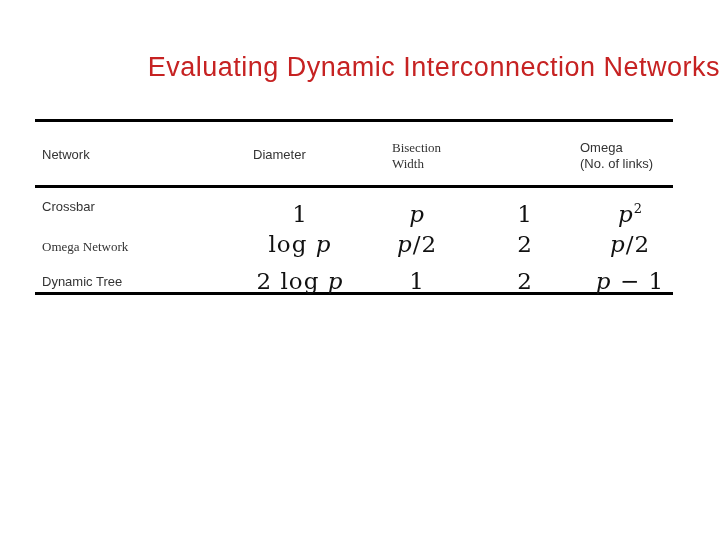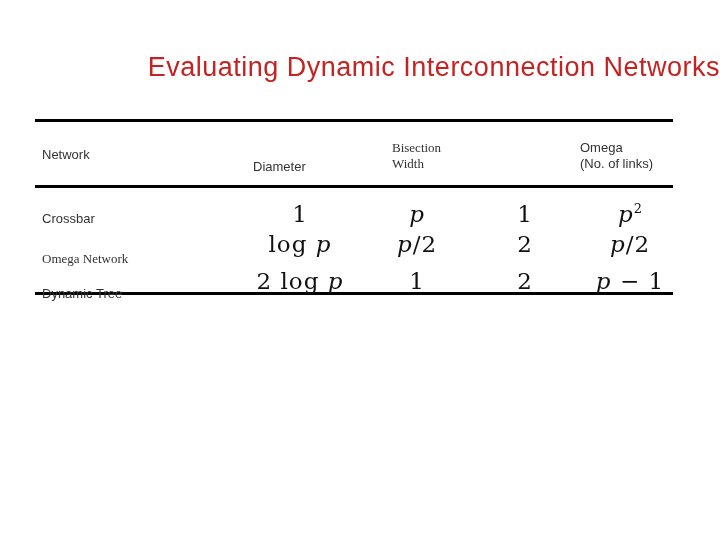--- a/index.html
+++ b/index.html
@@ -43,32 +43,31 @@
   .hcell {
     position: absolute;
     font-size: 13px;
     line-height: 16px;
     color: #333333;
     white-space: pre-line;
   }
   .hcell.single { top: 28px; }
   .hcell.multi  { top: 21px; }
   .h-network   { left: 7px; }
-  .h-diameter  { left: 218px; margin-top: 12px; }
+  .h-diameter  { left: 218px; }
   .h-bisection { left: 357px; font-family: Liberation Serif, serif; }
   .h-arc       { left: 445px; }
   .h-cost      { left: 545px; }
 
   .rlabel {
     position: absolute;
     left: 7px;
     font-size: 13px;
     color: #333333;
     white-space: nowrap;
-    margin-top: 12px;
   }
   .rlabel.r1 { top: 80px; }
   .rlabel.r2 { top: 120px; font-family: Liberation Serif, serif; }
   .rlabel.r3 { top: 155px; }
 
   .mcell {
     position: absolute;
     height: 34px;
     line-height: 34px;
     text-align: center;

